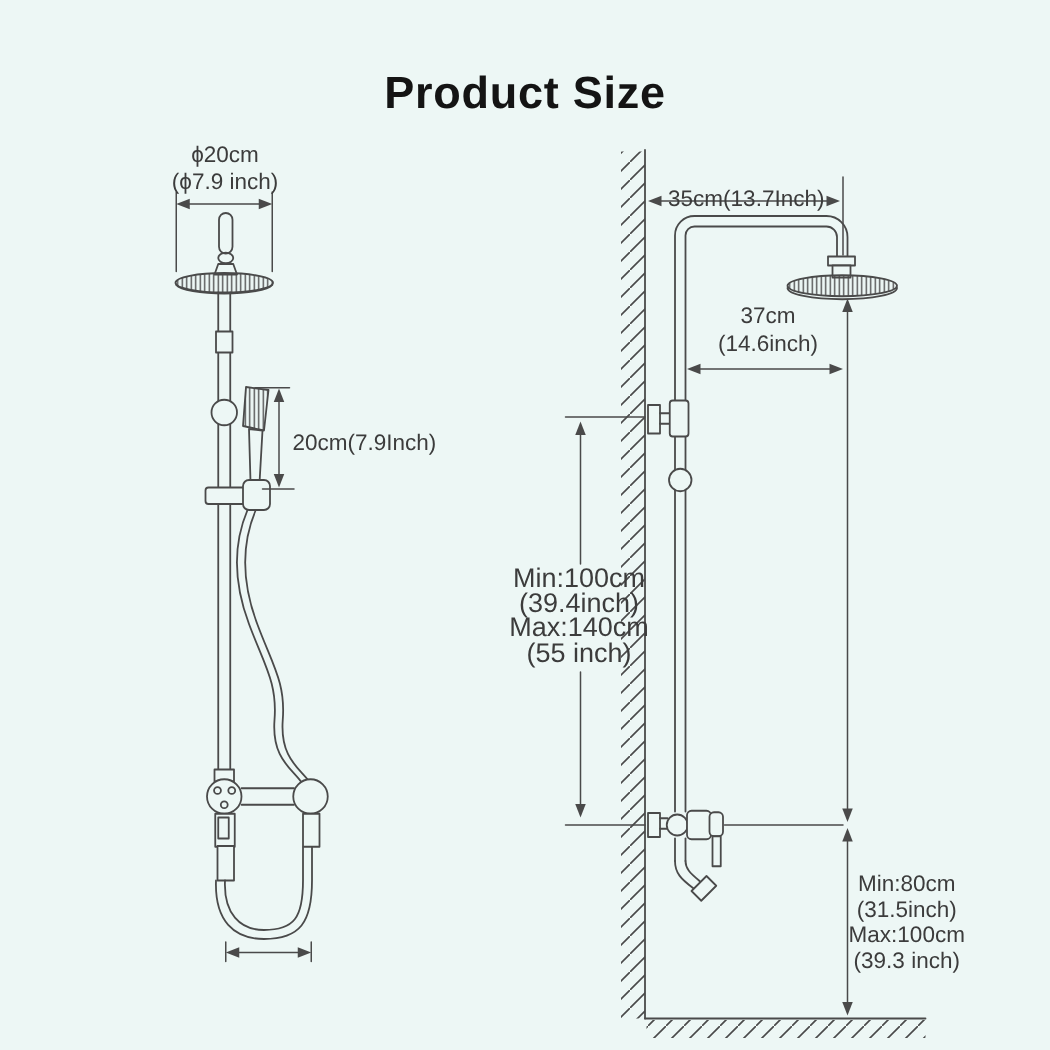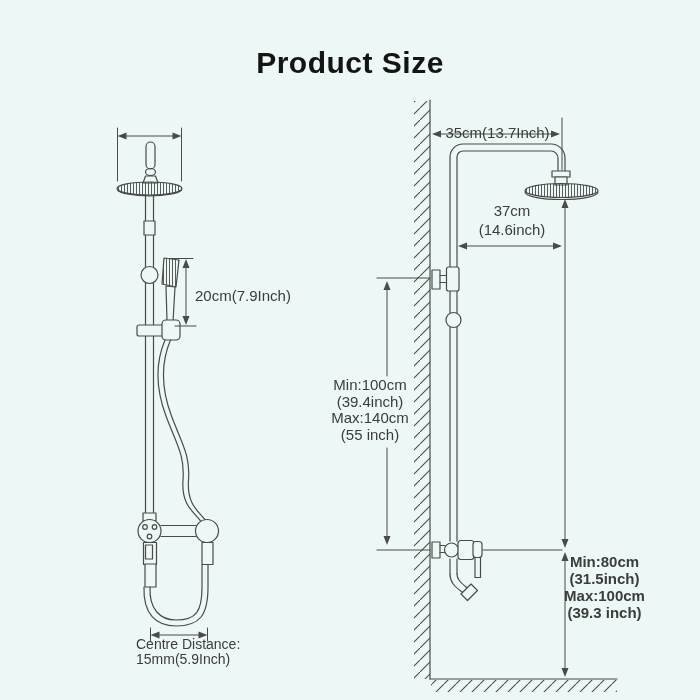--- a/index.html
+++ b/index.html
@@ -10,23 +10,23 @@
   svg{position:absolute;top:0;left:0;}
   .lbl{position:absolute;color:#3c3c3c;font-size:15px;line-height:17.5px;white-space:nowrap;}
   .center{text-align:center;}
   .lbl span{display:block;}
   #lbl-head-diameter{left:85px;top:71px;width:130px;}
   #lbl-handshower{left:195px;top:263px;}
   #lbl-hose{left:178px;top:391px;line-height:18px;}
   #lbl-centre{left:136px;top:613px;font-size:14px;line-height:14.5px;}
   #lbl-arm-reach{left:430px;top:100px;width:135px;}
   #lbl-head-offset{left:462px;top:177px;width:100px;line-height:19px;}
-  #lbl-bar-height{left:320px;top:353px;width:100px;font-size:15px;line-height:16.5px;}
+  #lbl-bar-height{left:336px;top:353px;width:100px;font-size:18px;line-height:16.5px;}
   #lbl-head-height{left:555px;top:312px;width:105px;line-height:17.5px;}
-  #lbl-valve-height{left:552px;top:529px;width:105px;line-height:17px;font-weight:bold;}
+  #lbl-valve-height{left:552px;top:557px;width:105px;line-height:17px;}
   .bottom-strip{position:absolute;left:0;bottom:0;width:700px;height:4px;background:#fbfdfd;}
 </style>
 </head>
 <body>
 
 <div class="stage">
 
   <div class="title">Product Size</div>
 
   <svg width="700" height="700" viewBox="0 0 700 700">
@@ -192,30 +192,30 @@
       <g>
         <line x1="450" y1="535" x2="450" y2="550"></line>
         <line x1="457" y1="535" x2="457" y2="550"></line>
         <path d="M450,550 C450,558 454,562 462,568 L466,572"></path>
         <path d="M457,550 C457,555 460,558 466,563 L470,567"></path>
         <polygon points="461,570 471,560 477.5,566.5 467.5,576.5" fill="#edf7f5"></polygon>
       </g>
     </g>
   </svg>
 
+  <div class="lbl center" id="lbl-head-diameter">
+    <span>ϕ20cm</span>
+    <span>(ϕ7.9 inch)</span>
+  </div>
 
   <div class="lbl" id="lbl-handshower">
     <span>20cm(7.9Inch)</span>
   </div>
 
 
-  <div class="lbl" id="lbl-centre">
-    <span>Centre Distance:</span>
-    <span>15mm(5.9Inch)</span>
-  </div>
 
   <div class="lbl center" id="lbl-arm-reach">
     <span>35cm(13.7Inch)</span>
   </div>
 
   <div class="lbl center" id="lbl-head-offset">
     <span>37cm</span>
     <span>(14.6inch)</span>
   </div>
 

